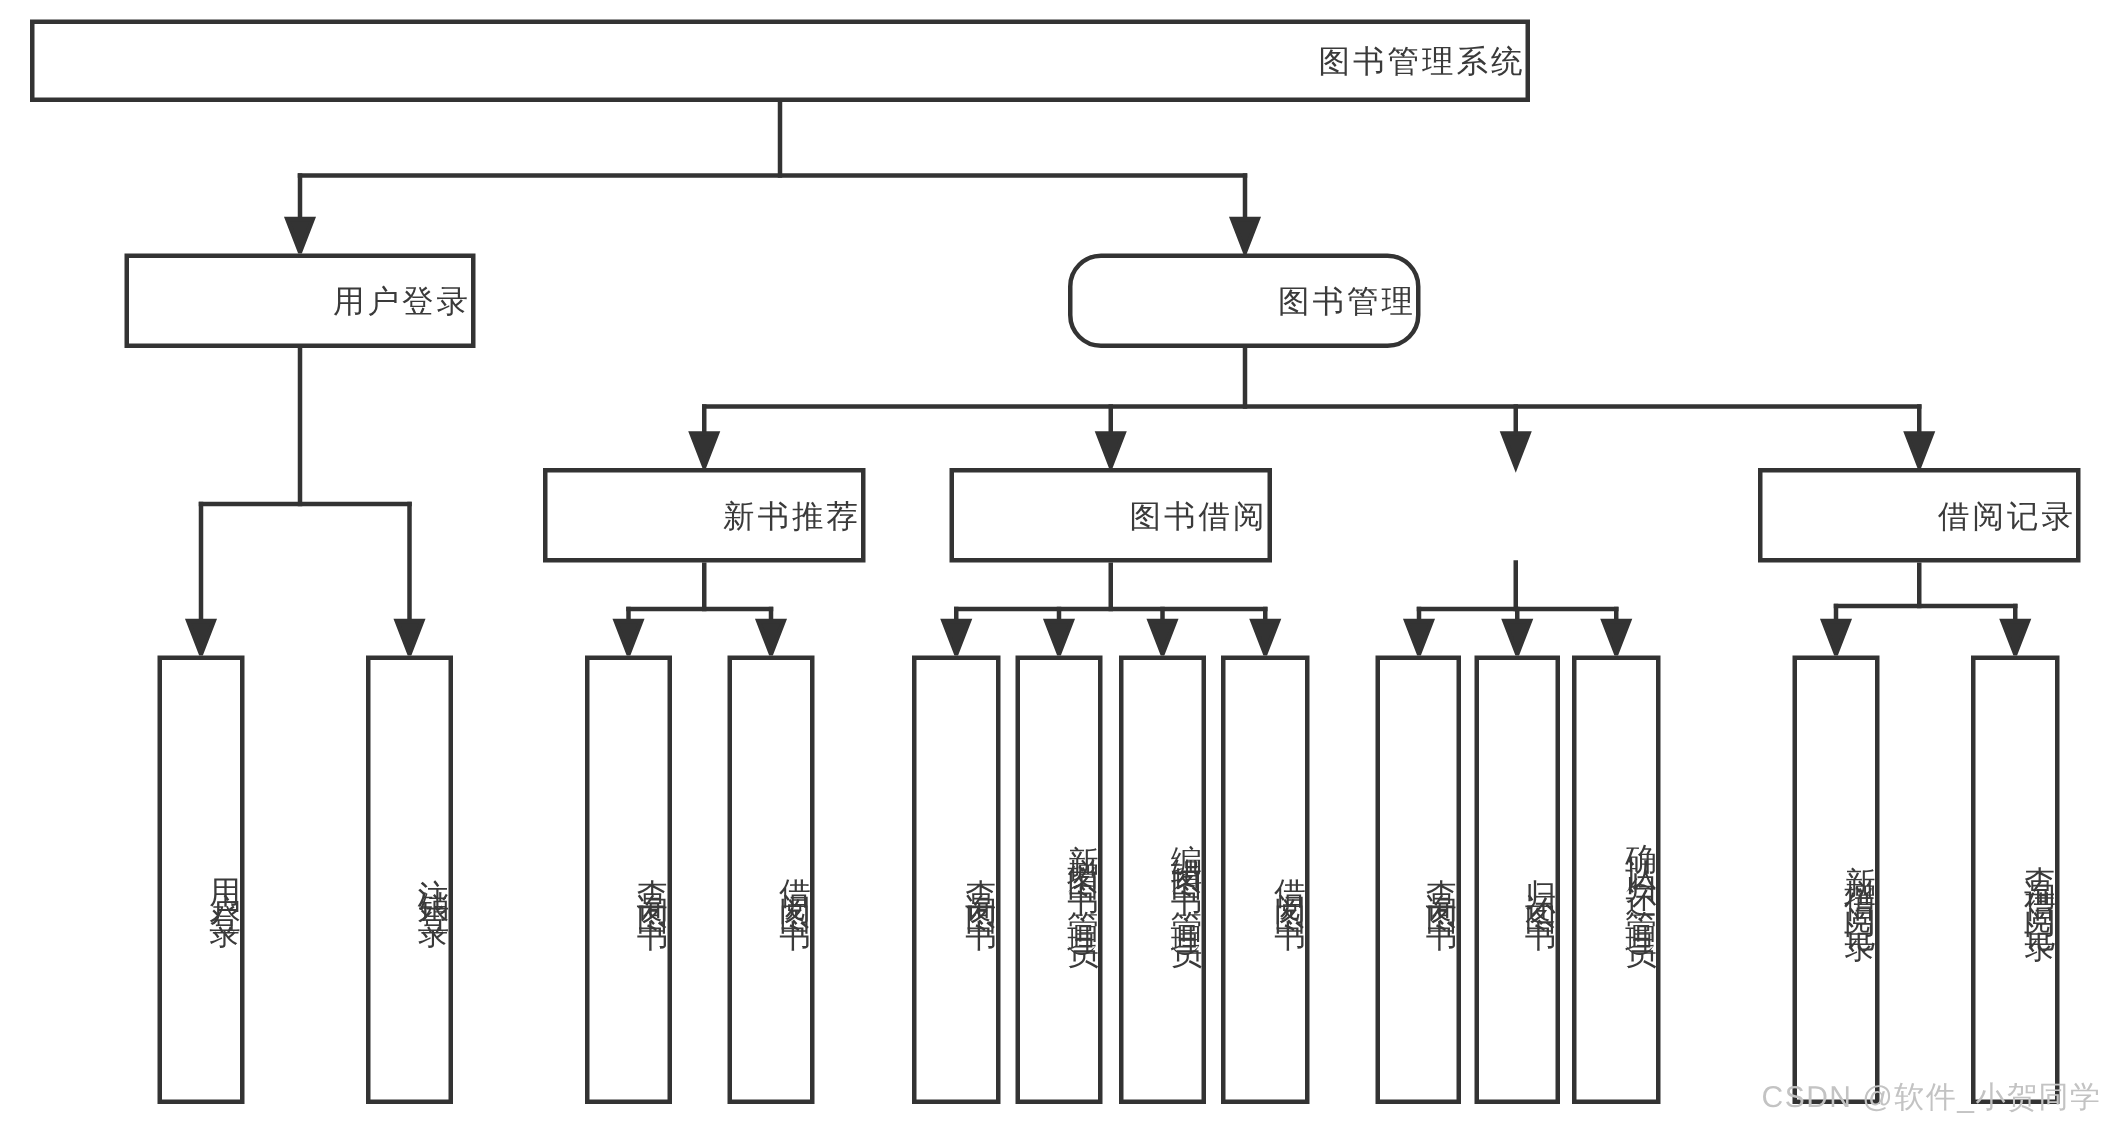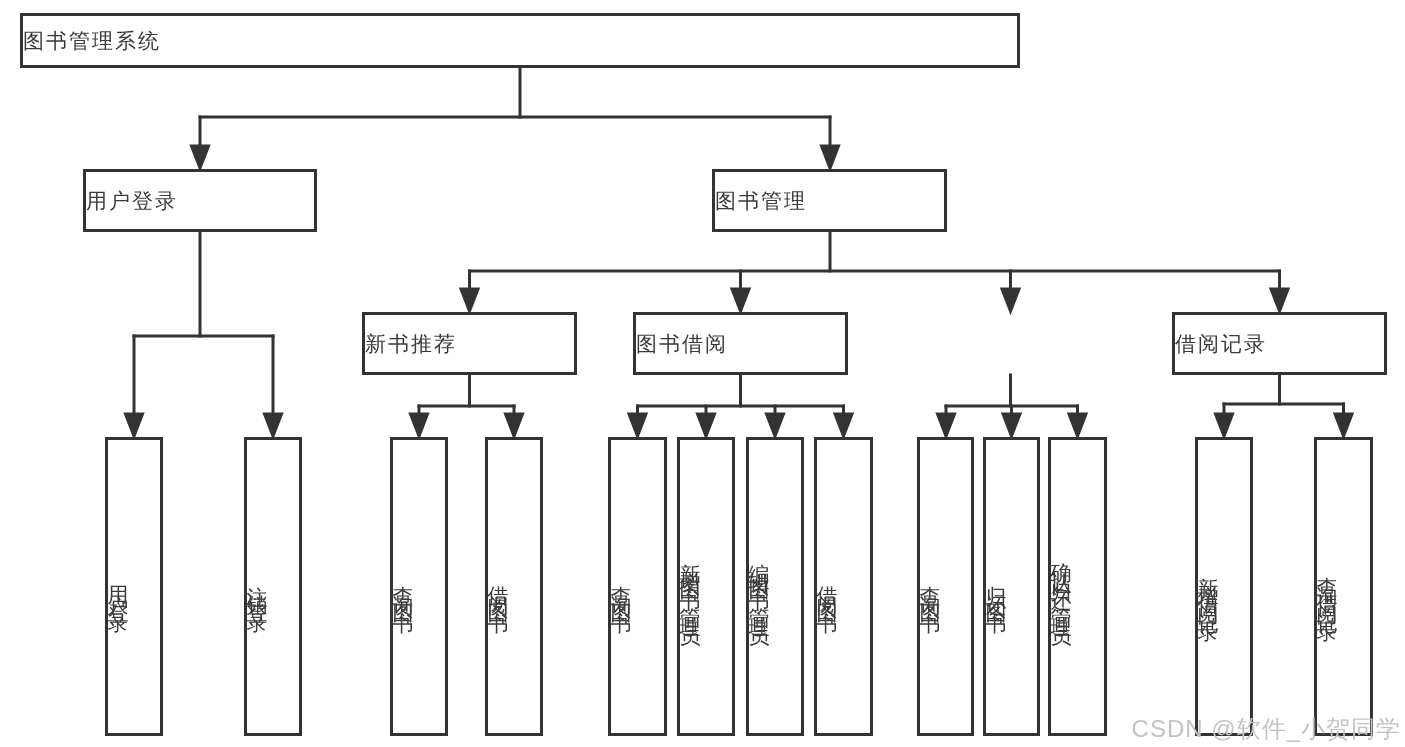--- a/index.html
+++ b/index.html
@@ -22,41 +22,41 @@
     width: 1405px;
     height: 747px;
   }
   .box {
     position: absolute;
     box-sizing: border-box;
     background: #ffffff;
     border: 3px solid #333333;
     display: flex;
     align-items: center;
-    justify-content: flex-start;
+    justify-content: flex-end;
     color: #3a3a3a;
     text-align: center;
   }
   .box.h .label {
     font-size: 21px;
     letter-spacing: 2px;
     white-space: nowrap;
   }
   .box.v .label {
     writing-mode: vertical-rl;
     text-orientation: mixed;
     font-size: 21px;
     letter-spacing: 9px;
     line-height: 1;
   }
   #watermark {
     position: absolute;
     right: 4px;
     bottom: 2px;
-    font-size: 24px;
+    font-size: 20px;
     letter-spacing: 1px;
     color: #c3c3c3;
     white-space: nowrap;
     z-index: 5;
   }
 </style>
 </head>
 <body>
 
 <div id="stage">
@@ -123,21 +123,21 @@
     <polygon points="1335,414 1352,414 1343.5,436"></polygon>
   </svg>
 
   <div class="box h" style="left:20px; top:13px; width:1000px; height:55px;">
     <span class="label">图书管理系统</span>
   </div>
 
   <div class="box h" style="left:83px; top:169px; width:234px; height:63px;">
     <span class="label">用户登录</span>
   </div>
-  <div class="box h" style="left:712px; top:169px; width:235px; height:63px;">
+  <div class="box h" style="left:712px; top:169px; width:235px; height:63px;border-radius:22px;">
     <span class="label">图书管理</span>
   </div>
 
   <div class="box h" style="left:362px; top:312px; width:215px; height:63px;">
     <span class="label">新书推荐</span>
   </div>
   <div class="box h" style="left:633px; top:312px; width:215px; height:63px;">
     <span class="label">图书借阅</span>
   </div>
   <div class="box h" style="left:1172px; top:312px; width:215px; height:63px;">

